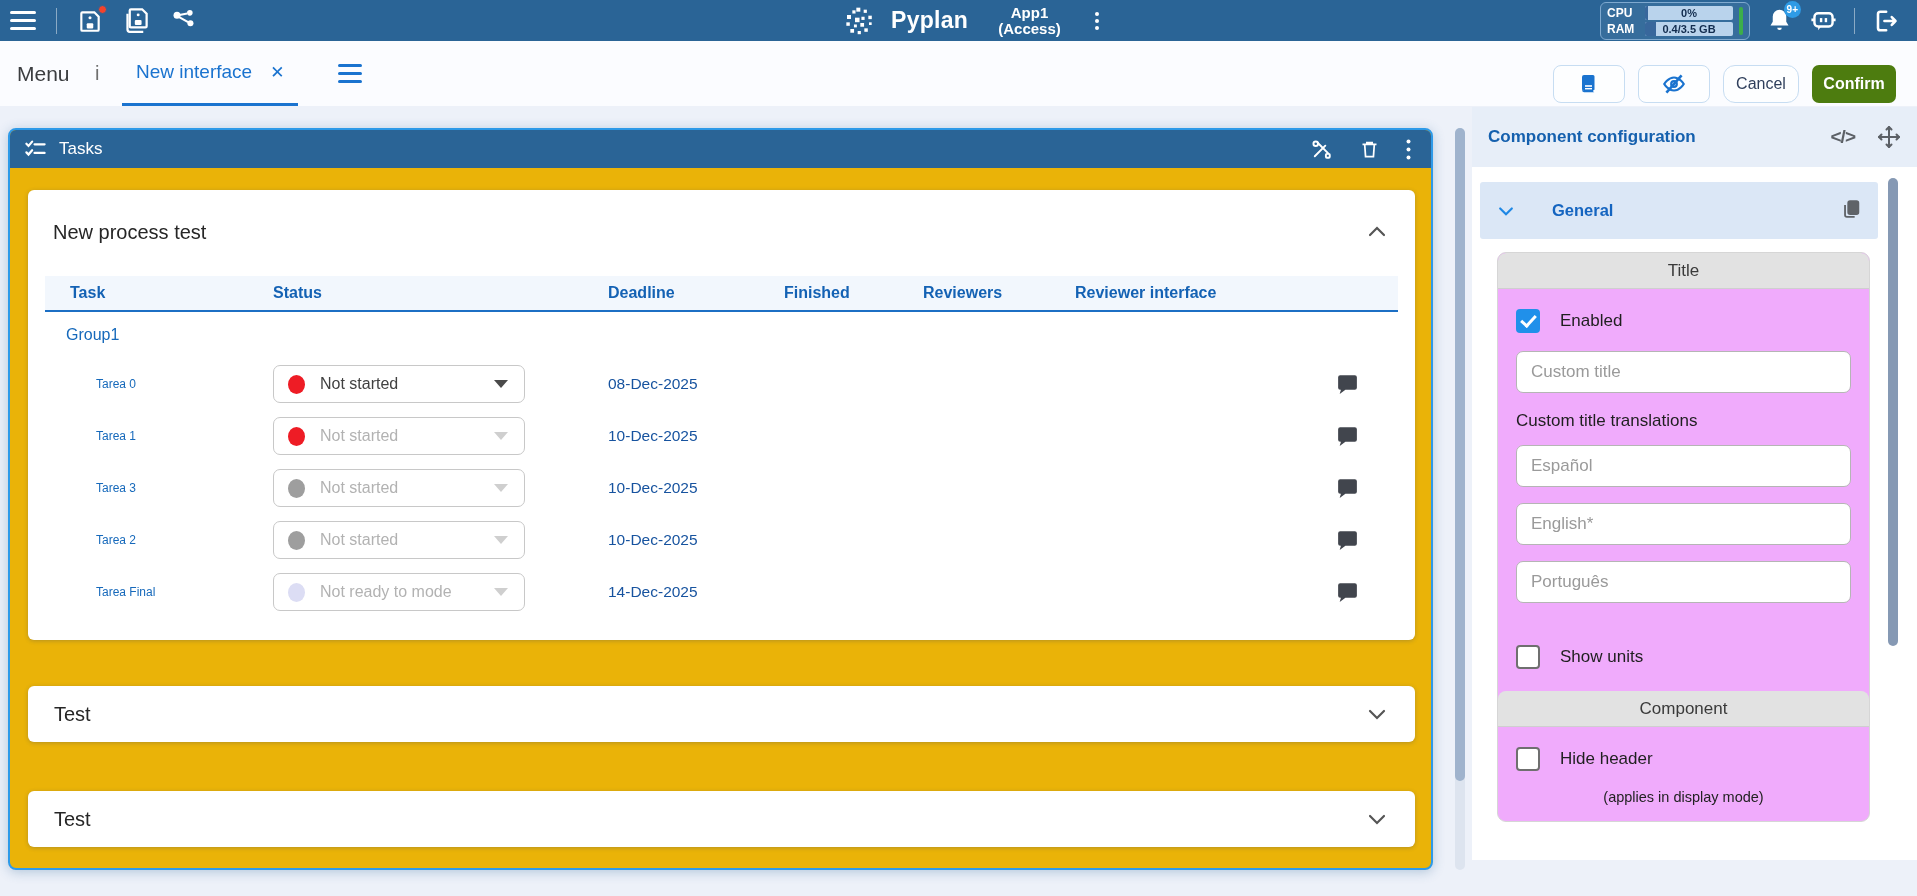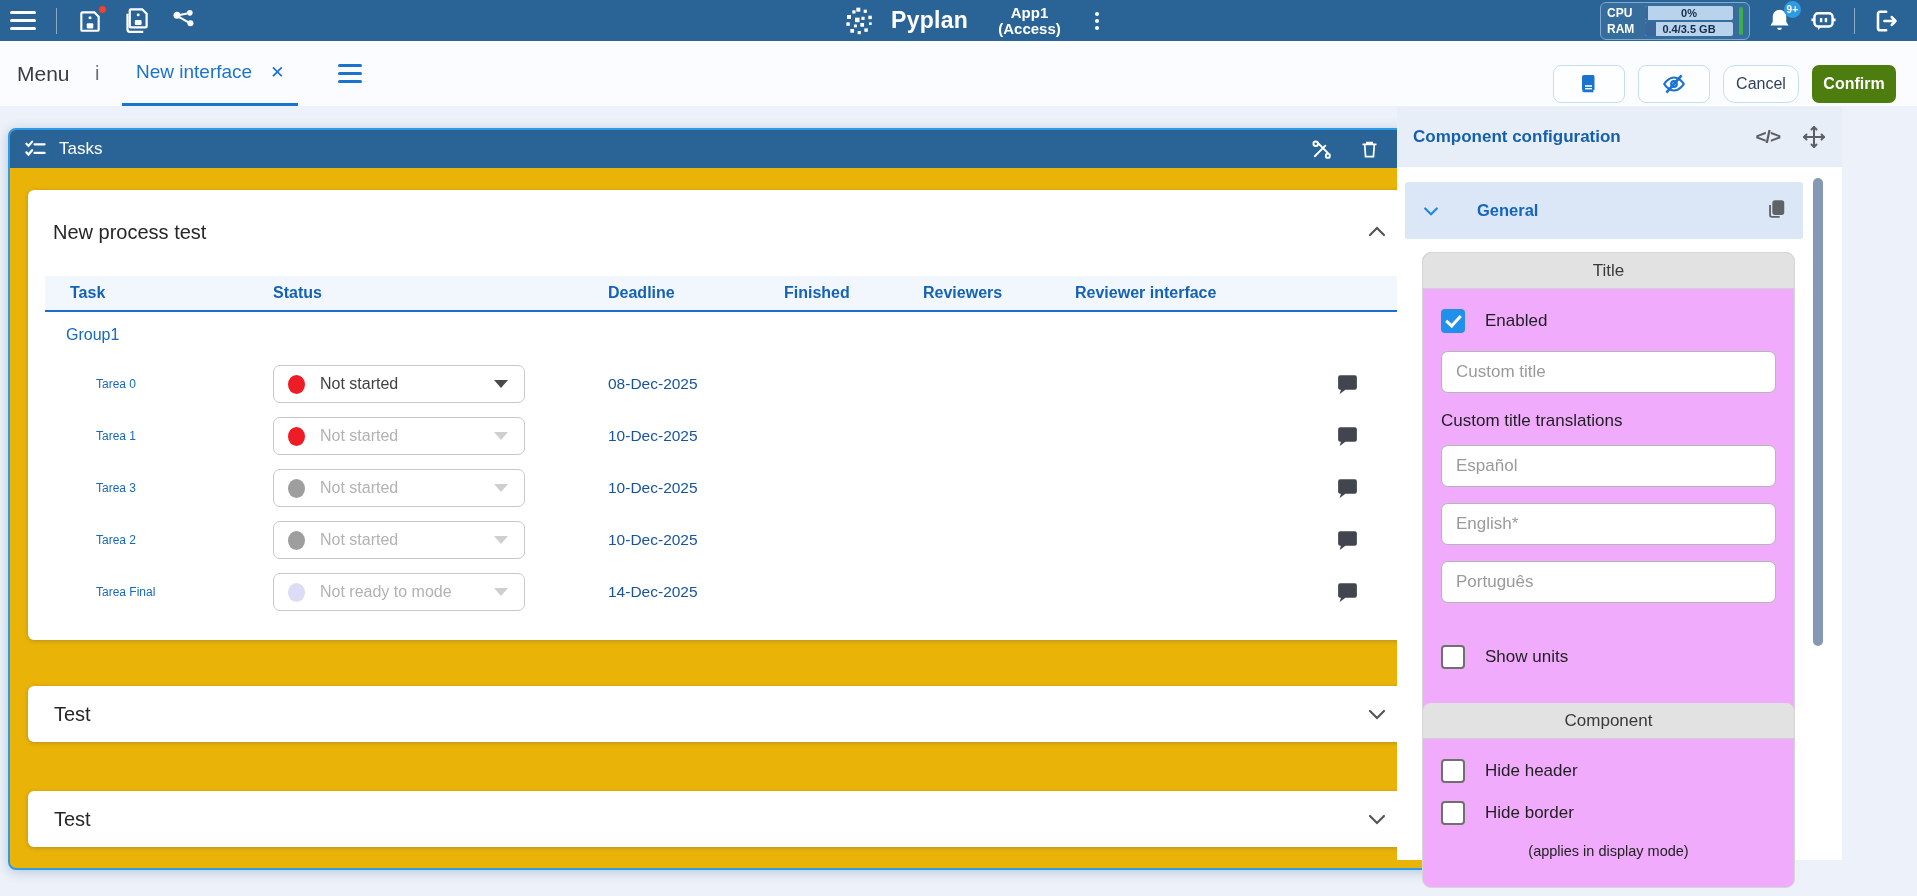--- a/index.html
+++ b/index.html
@@ -86,32 +86,32 @@
 
   .card-collapsed{margin-top:46px;height:56px;display:flex;align-items:center;padding:0 26px}
   .card-collapsed.second{margin-top:49px}
   .collapsed-title{font-size:20px;color:#262626}
 
   
   .main-scroll{position:absolute;left:1455px;top:128px;width:10px;height:742px;background:#dde4ef;border-radius:5px}
   .main-scroll .thumb{position:absolute;left:0;top:0;width:10px;height:88%;background:#9fb3cd;border-radius:5px;cursor:grab}
 
   
-  .sidebar{position:absolute;left:1397px;top:107px;width:445px;height:753px;background:#fff}
+  .sidebar{position:absolute;left:1472px;top:107px;width:445px;height:753px;background:#fff}
   .sb-header{height:60px;background:#e7eef8;display:flex;align-items:center;padding:0 16px}
   .sb-title{color:#1560ae;font-weight:bold;font-size:17px}
   .sb-head-icons{margin-left:auto;display:flex;align-items:center;gap:22px}
   .code-icon{font-size:19px;font-weight:bold;color:#5c6066;cursor:pointer;letter-spacing:-1px}
   .general-row{margin:15px 39px 0 8px;height:57px;background:#dbe7f6;display:flex;align-items:center;padding:0 16px;gap:36px;cursor:pointer;border-radius:3px}
   .general-label{color:#1565c0;font-weight:bold;font-size:16.5px}
   .copy-wrap{margin-left:auto;cursor:pointer}
   .config-card{margin:13px 47px 0 25px;width:373px;border:1px solid #d6d6d6;border-radius:9px;background:#f0abfc;overflow:hidden}
   .group-header{height:36px;background:#e2e2e2;border-bottom:1px solid #cfcfcf;display:flex;align-items:center;justify-content:center;
                 font-size:17px;color:#3a3a3a;border-radius:8px 8px 0 0}
-  .cfg-section{padding:16px 18px 24px 18px}
+  .cfg-section{padding:16px 18px 12px 18px}
   .check-row{display:flex;align-items:center;gap:20px;margin:4px 0 18px 0;cursor:pointer}
   .checkbox{width:24px;height:24px;border-radius:4px;flex:none;position:relative}
   .checkbox[data-checked="true"]{background:#2090ea}
   .checkbox[data-checked="true"]::after{content:"";position:absolute;left:8px;top:3px;width:6px;height:12px;
        border:solid #fff;border-width:0 3px 3px 0;transform:rotate(42deg)}
   .checkbox[data-checked="false"]{border:2.5px solid #6f6f6f;background:#fff;border-radius:4px}
   .check-label{font-size:17px;color:#1f1f1f}
   .cfg-input{width:100%;height:42px;border:1.5px solid #b5b5b5;border-radius:7px;padding:0 14px;font-size:17px;
              font-family:inherit;color:#333;margin-bottom:16px;outline:none;background:#fff}
   .cfg-input::placeholder{color:#9a9a9a}
@@ -478,22 +478,18 @@
         <span class="check-label">Show units</span>
       </div>
     </div>
 
     <div class="group-header">Component</div>
     <div class="cfg-section">
       <div class="check-row">
         <span class="checkbox" data-checked="false"></span>
         <span class="check-label">Hide header</span>
       </div>
-      <div class="check-row">
-        <span class="checkbox" data-checked="false"></span>
-        <span class="check-label">Hide border</span>
-      </div>
       <div class="note">(applies in display mode)</div>
     </div>
   </div>
 
   <div class="sb-scroll"></div>
 </div>
 
 </body></html>

